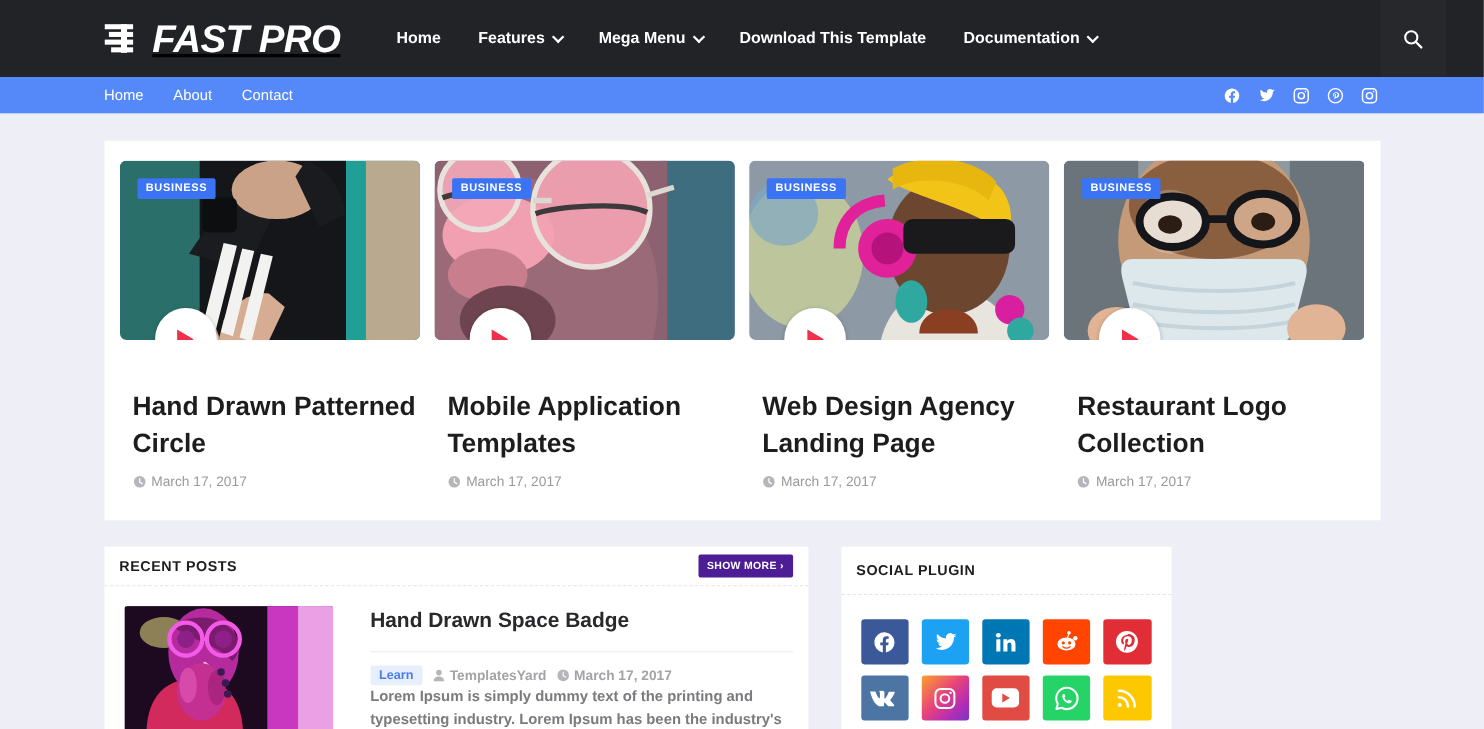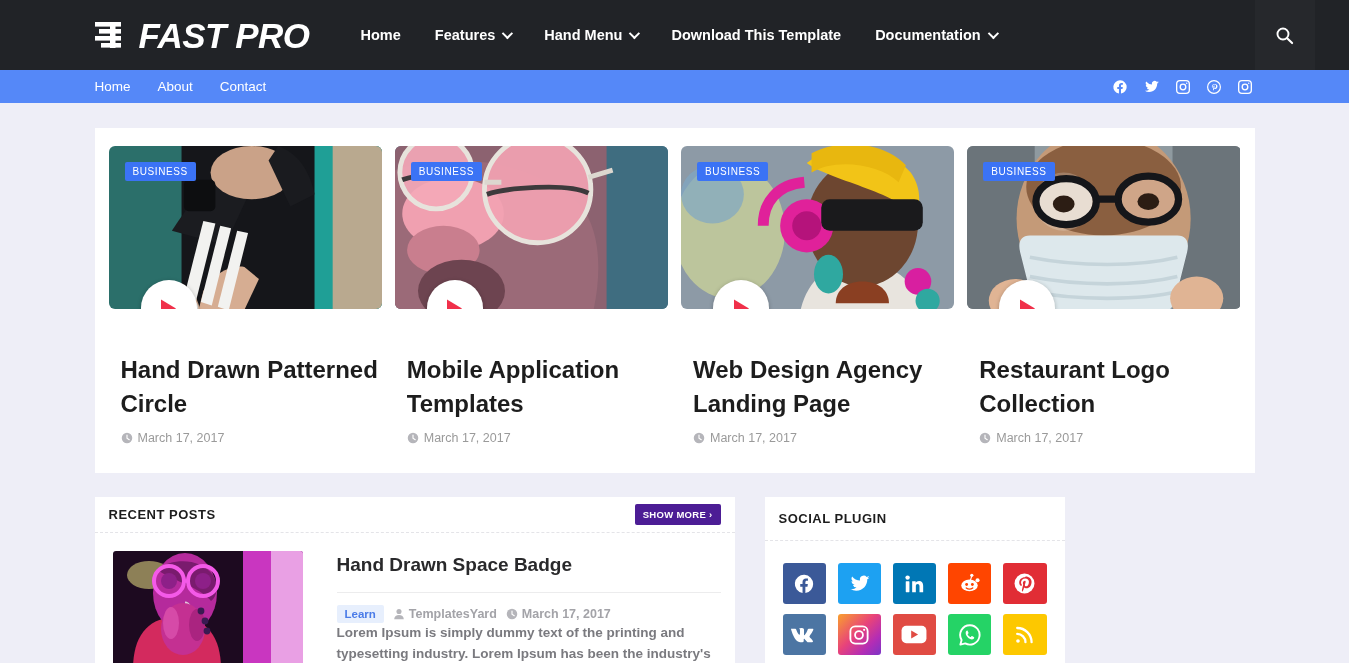--- a/index.html
+++ b/index.html
@@ -18,20 +18,21 @@
   }
   .topbar-inner {
     width: 1160px; margin: 0 auto;
     display: flex; align-items: center;
     position: relative;
   }
   .logo {
     display: flex; align-items: center;
     height: 70px; padding-right: 34px;
     cursor: pointer;
+    text-decoration: underline;
   }
   .logo-mark { margin-right: 4px; display:block; }
   .logo-text {
     color: #fff; font-size: 35px; font-weight: bold;
     font-style: italic; letter-spacing: -0.5px;
     line-height: 1;
   }
   .mainnav { display: flex; align-items: center; height: 70px; }
   .mainnav-item {
     color: #fff; font-size: 14.5px; font-weight: bold;
@@ -78,21 +79,21 @@
   }
   .fcard { width: 100%; }
   .fthumb {
     position: relative; height: 163px;
     border-radius: 6px; overflow: hidden;
   }
   .fthumb-img { position: absolute; inset: 0; }
   .fbadge {
     position: absolute; left: 16px; top: 16px;
     background: #3b73f5; color: #fff;
-    font-size: 10px; font-weight: normal; letter-spacing: 0.6px;
+    font-size: 10px; font-weight: bold; letter-spacing: 0.6px;
     padding: 4px 8px; border-radius: 2px;
     z-index: 4;
   }
   .fplay {
     position: absolute; left: 32px; bottom: -27px;
     width: 56px; height: 56px; border-radius: 50%;
     background: #fff; z-index: 5;
     display: flex; align-items: center; justify-content: center;
     box-shadow: 0 1px 4px rgba(0,0,0,.25);
     cursor: pointer;
@@ -189,21 +190,21 @@
 
     <div class="mainnav">
       <div class="mainnav-item">
         <span>Home</span>
       </div>
       <div class="mainnav-item">
         <span>Features</span>
         <i class="caret"></i>
       </div>
       <div class="mainnav-item">
-        <span>Hand Menu</span>
+        <span>Mega Menu</span>
         <i class="caret"></i>
       </div>
       <div class="mainnav-item">
         <span>Download This Template</span>
       </div>
       <div class="mainnav-item">
         <span>Documentation</span>
         <i class="caret"></i>
       </div>
     </div>

